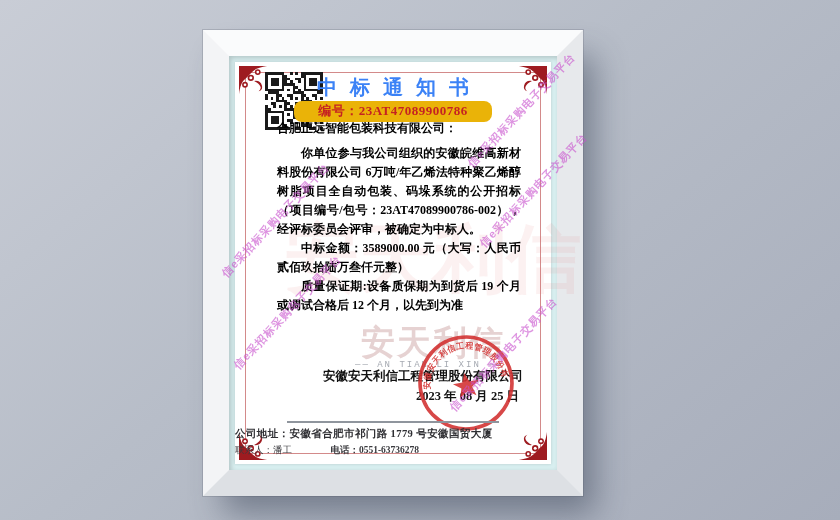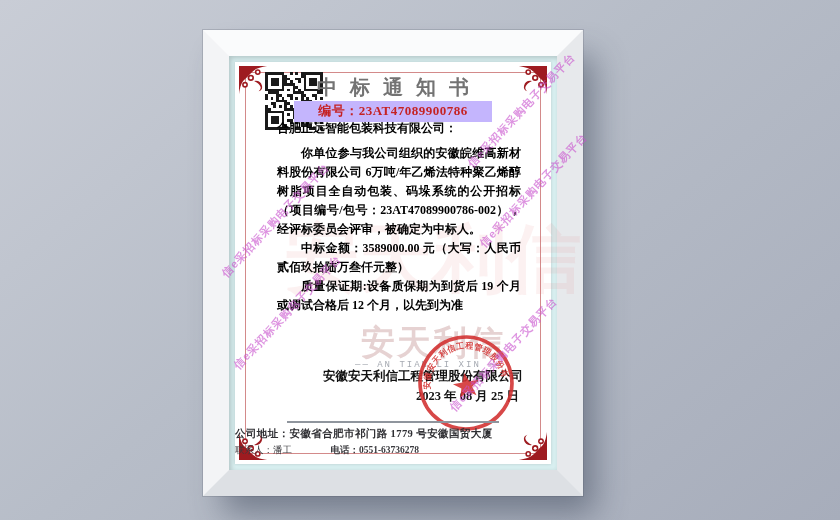--- a/index.html
+++ b/index.html
@@ -33,27 +33,27 @@
   .corner.bl { left:4px;  bottom:4px; transform:scaleY(-1); }
   .corner.br { right:4px; bottom:4px; transform:scale(-1,-1); }
   .corner svg { width:100%; height:100%; display:block; }
 
   
   .qr { position:absolute; left:30px; top:10px; width:58px; height:58px; }
   .qr svg { width:100%; height:100%; display:block; }
 
   .title {
     position:absolute; top:12px; left:0; right:0; text-align:center;
-    font-size:20px; font-weight:bold; color:#737373;
+    font-size:20px; font-weight:bold; color:#3b82f6;
     letter-spacing:13px; text-indent:13px; white-space:nowrap;
   }
   .number-row { position:absolute; top:39px; left:0; right:0; text-align:center; }
   .number-badge {
-    display:inline-block; background:#c4b5fd; color:#c52222;
-    font-weight:bold; font-size:13px; padding:1px 24px 2px; letter-spacing:.5px;
+    display:inline-block; background:#eab308; color:#c52222;
+    font-weight:bold; font-size:13px; padding:1px 24px 2px; letter-spacing:.5px;border-radius:8px;
   }
 
   
   .content {
     position:absolute; left:42px; right:30px; top:57px;
     font-size:12px; line-height:19px; color:#000000;
     text-align:justify; font-weight:600;
   }
   .recipient { margin:0 0 6px 0; }
   .para { margin:0; text-indent:2em; }

